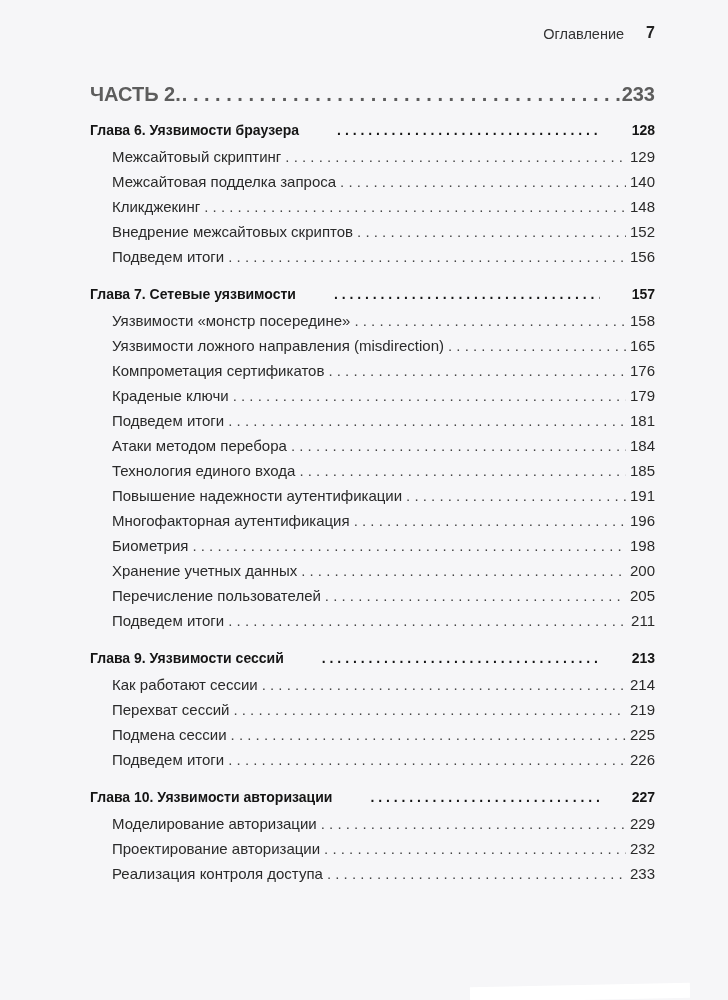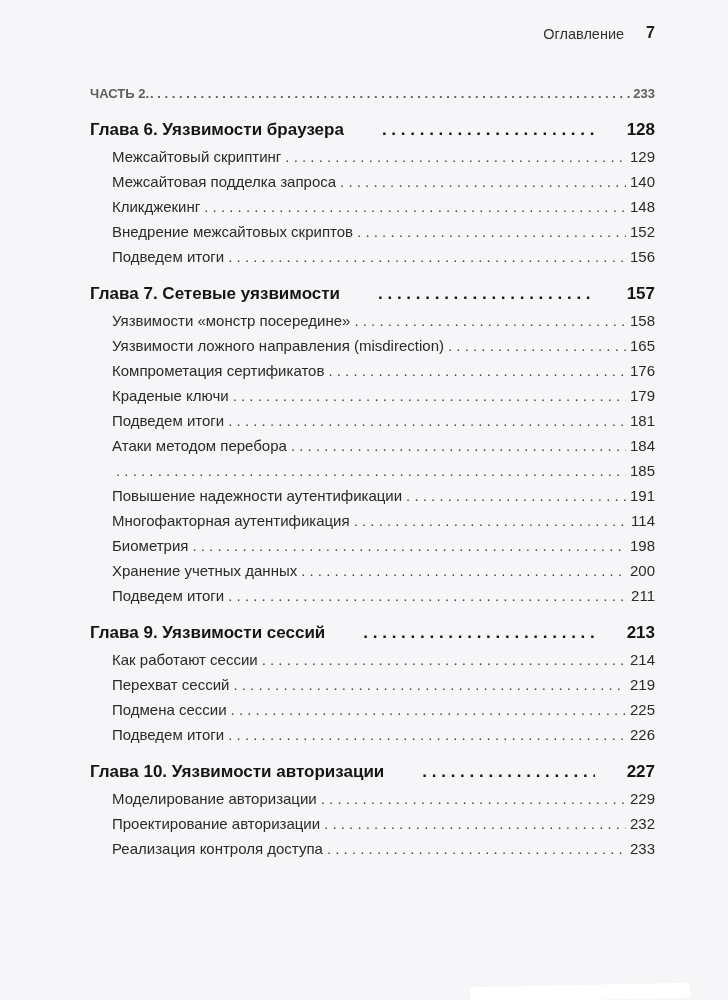--- a/index.html
+++ b/index.html
@@ -26,23 +26,23 @@
   .row .title { flex: 0 0 auto; }
   .row .leader {
     flex: 1 1 auto; overflow: hidden; margin: 0 4px;
     letter-spacing: 3.2px; color: #444;
   }
   .row .leader::before {
     content: ". . . . . . . . . . . . . . . . . . . . . . . . . . . . . . . . . . . . . . . . . . . . . . . . . . . . . . . . . . . . . . . . . . . . . . . . . . . . . . . . . . . . . . . . . . . . . . . . . . . . . . . . . . . . . . . . . . . . . . . . . . . . . . . . . .";
     letter-spacing: 0;
   }
   .row .page { flex: 0 0 auto; text-align: right; }
-  .row.part { font-weight: bold; font-size: 13px; color: #5d5d5d; height: 28px; line-height: 28px; margin-bottom: 8px; }
+  .row.part { font-weight: bold; font-size: 20px; color: #5d5d5d; height: 28px; line-height: 28px; margin-bottom: 8px; }
   .row.part .leader { color: #5d5d5d; margin: 0 1px; }
-  .row.chapter { font-weight: bold; font-size: 17px; color: #151515; height: 28px; line-height: 28px; margin-top: 11px; gap: 28px; }
+  .row.chapter { font-weight: bold; font-size: 14px; color: #151515; height: 28px; line-height: 28px; margin-top: 11px; gap: 28px; }
   .row.chapter .leader { color: #151515; margin-left: 10px; }
   .row.section { padding-left: 22px; }
   .chapter-group:first-of-type .row.chapter { margin-top: 0; }
   .scrap {
     position: absolute; left: 470px; top: 985px; width: 220px; height: 15px;
     background: #ffffff; transform: rotate(-1.2deg);
   }
 </style>
 </head>
 <body>
@@ -123,42 +123,48 @@
           <span class="page">181</span>
         </div>
       </div>
       <div class="chapter-group">
         <div class="row section">
           <span class="title">Атаки методом перебора</span>
           <span class="leader"></span>
           <span class="page">184</span>
         </div>
         <div class="row section">
+          <span class="title">Технология единого входа</span>
           <span class="leader"></span>
           <span class="page">185</span>
         </div>
         <div class="row section">
           <span class="title">Повышение надежности аутентификации</span>
           <span class="leader"></span>
           <span class="page">191</span>
         </div>
         <div class="row section">
           <span class="title">Многофакторная аутентификация</span>
           <span class="leader"></span>
-          <span class="page">114</span>
+          <span class="page">196</span>
         </div>
         <div class="row section">
           <span class="title">Биометрия</span>
           <span class="leader"></span>
           <span class="page">198</span>
         </div>
         <div class="row section">
           <span class="title">Хранение учетных данных</span>
           <span class="leader"></span>
           <span class="page">200</span>
+        </div>
+        <div class="row section">
+          <span class="title">Перечисление пользователей</span>
+          <span class="leader"></span>
+          <span class="page">205</span>
         </div>
         <div class="row section">
           <span class="title">Подведем итоги</span>
           <span class="leader"></span>
           <span class="page">211</span>
         </div>
       </div>
       <div class="chapter-group">
         <div class="row chapter">
           <span class="title">Глава 9. Уязвимости сессий</span>

